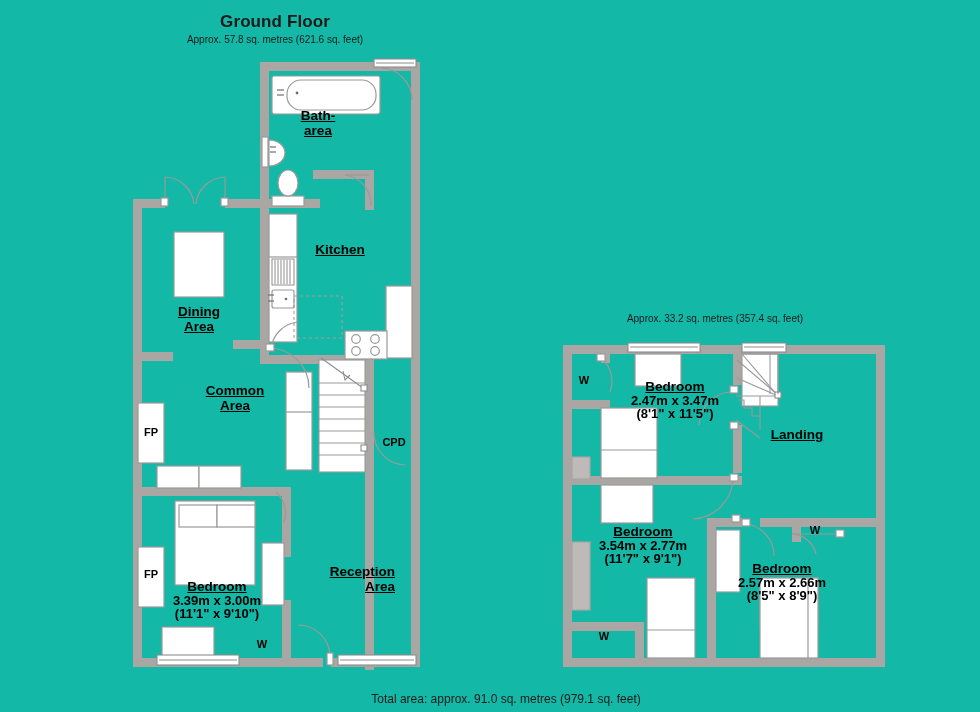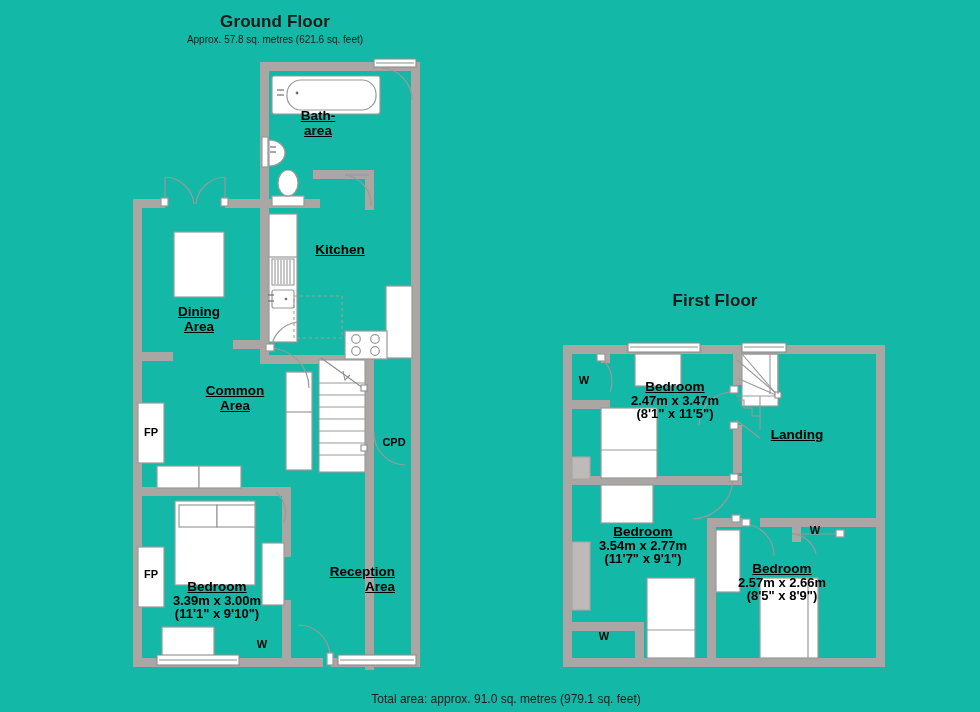--- a/index.html
+++ b/index.html
@@ -71,21 +71,21 @@
   }
 </style>
 </head>
 <body>
 
 <div id="page">
 
   <div class="fp-title" style="left:125px; top:12px; width:300px;">Ground Floor</div>
   <div class="fp-sub" style="left:125px; top:34px; width:300px;">Approx. 57.8 sq. metres (621.6 sq. feet)</div>
 
-  <div class="fp-title" style="left:585px; top:291px; width:260px;">First Floor</div>
+  <div class="fp-sub" style="left:585px; top:313px; width:260px;">Approx. 33.2 sq. metres (357.4 sq. feet)</div>
 
   <svg class="plan" width="980" height="712" viewBox="0 0 980 712" style="position:absolute; left:0; top:0;">
     <defs>
       <g id="gf"></g>
     </defs>
 
     <g fill="#a9a6a4" stroke="none">
 
       <rect x="260" y="62" width="160" height="9"></rect>
 

